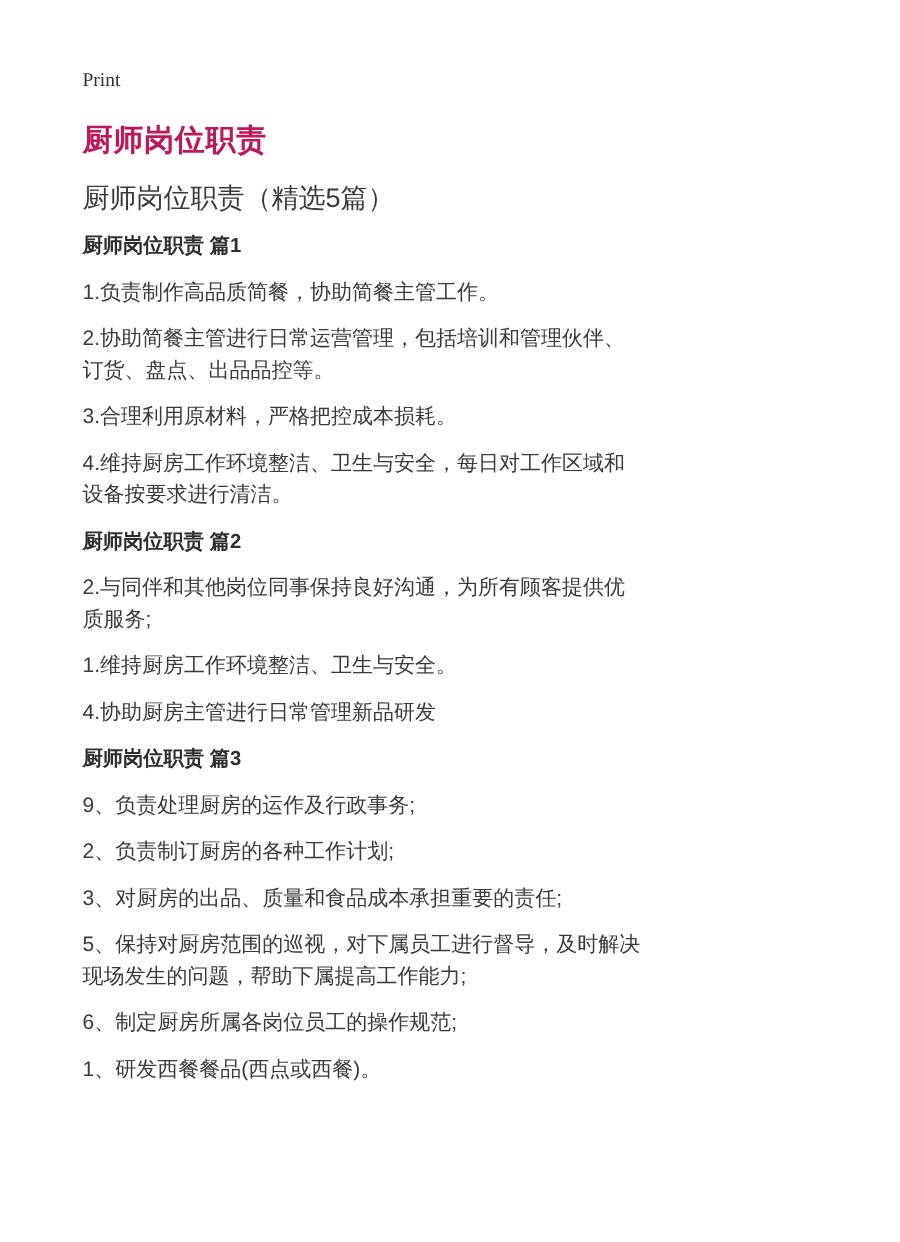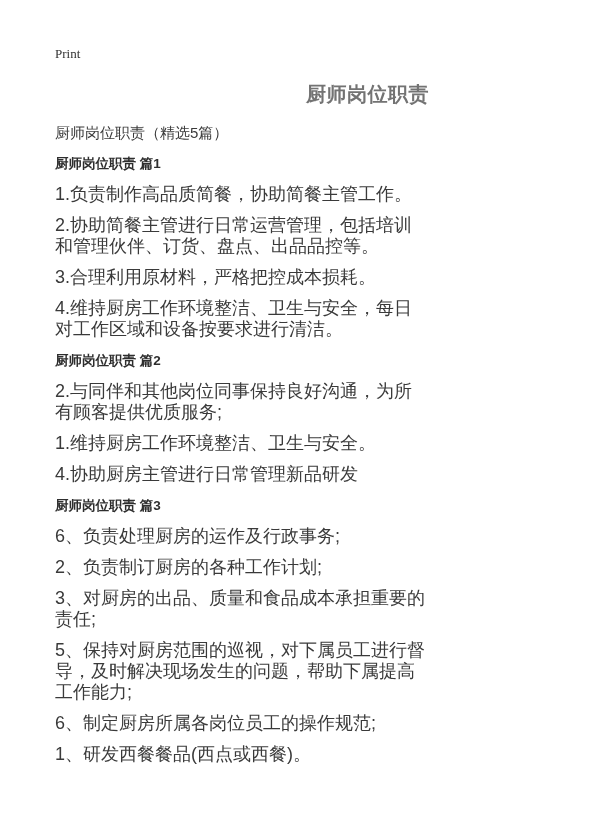--- a/index.html
+++ b/index.html
@@ -20,43 +20,43 @@
   .print-link {
     font-family: "Liberation Serif", "DejaVu Serif", serif;
     font-size: 13px;
     line-height: 14px;
     color: #333333;
     display: inline-block;
     text-decoration: none;
   }
   .doc-title {
     margin: 20px 0 16px 0;
-    text-align: right;
+    text-align: left;
     font-size: 20px;
     line-height: 24px;
     font-weight: bold;
-    color: #737373;
+    color: #be185d;
     letter-spacing: 0.5px;
   }
   .intro {
     margin: 0 0 10px 0;
-    font-size: 15px;
+    font-size: 18px;
     line-height: 21px;
     color: #3a3a3a;
   }
   .section-heading {
     margin: 0 0 10px 0;
     font-size: 13.5px;
     line-height: 21px;
     font-weight: bold;
     color: #2e2e2e;
   }
   .duty {
     margin: 0 0 10px 0;
-    font-size: 18px;
+    font-size: 14px;
     line-height: 21px;
     color: #3a3a3a;
     word-break: break-all;
   }
 </style>
 </head>
 <body>
 
 <div class="page">
   <a href="#" class="print-link">Print</a>
@@ -69,20 +69,20 @@
       <h2 class="section-heading">厨师岗位职责 篇1</h2>
       <p class="duty">1.负责制作高品质简餐，协助简餐主管工作。</p>
       <p class="duty">2.协助简餐主管进行日常运营管理，包括培训和管理伙伴、订货、盘点、出品品控等。</p>
       <p class="duty">3.合理利用原材料，严格把控成本损耗。</p>
       <p class="duty">4.维持厨房工作环境整洁、卫生与安全，每日对工作区域和设备按要求进行清洁。</p>
       <h2 class="section-heading">厨师岗位职责 篇2</h2>
       <p class="duty">2.与同伴和其他岗位同事保持良好沟通，为所有顾客提供优质服务;</p>
       <p class="duty">1.维持厨房工作环境整洁、卫生与安全。</p>
       <p class="duty">4.协助厨房主管进行日常管理新品研发</p>
       <h2 class="section-heading">厨师岗位职责 篇3</h2>
-      <p class="duty">6、负责处理厨房的运作及行政事务;</p>
+      <p class="duty">9、负责处理厨房的运作及行政事务;</p>
       <p class="duty">2、负责制订厨房的各种工作计划;</p>
       <p class="duty">3、对厨房的出品、质量和食品成本承担重要的责任;</p>
       <p class="duty">5、保持对厨房范围的巡视，对下属员工进行督导，及时解决现场发生的问题，帮助下属提高工作能力;</p>
       <p class="duty">6、制定厨房所属各岗位员工的操作规范;</p>
       <p class="duty">1、研发西餐餐品(西点或西餐)。</p>
     </main>
 </div>
 
 </body></html>

